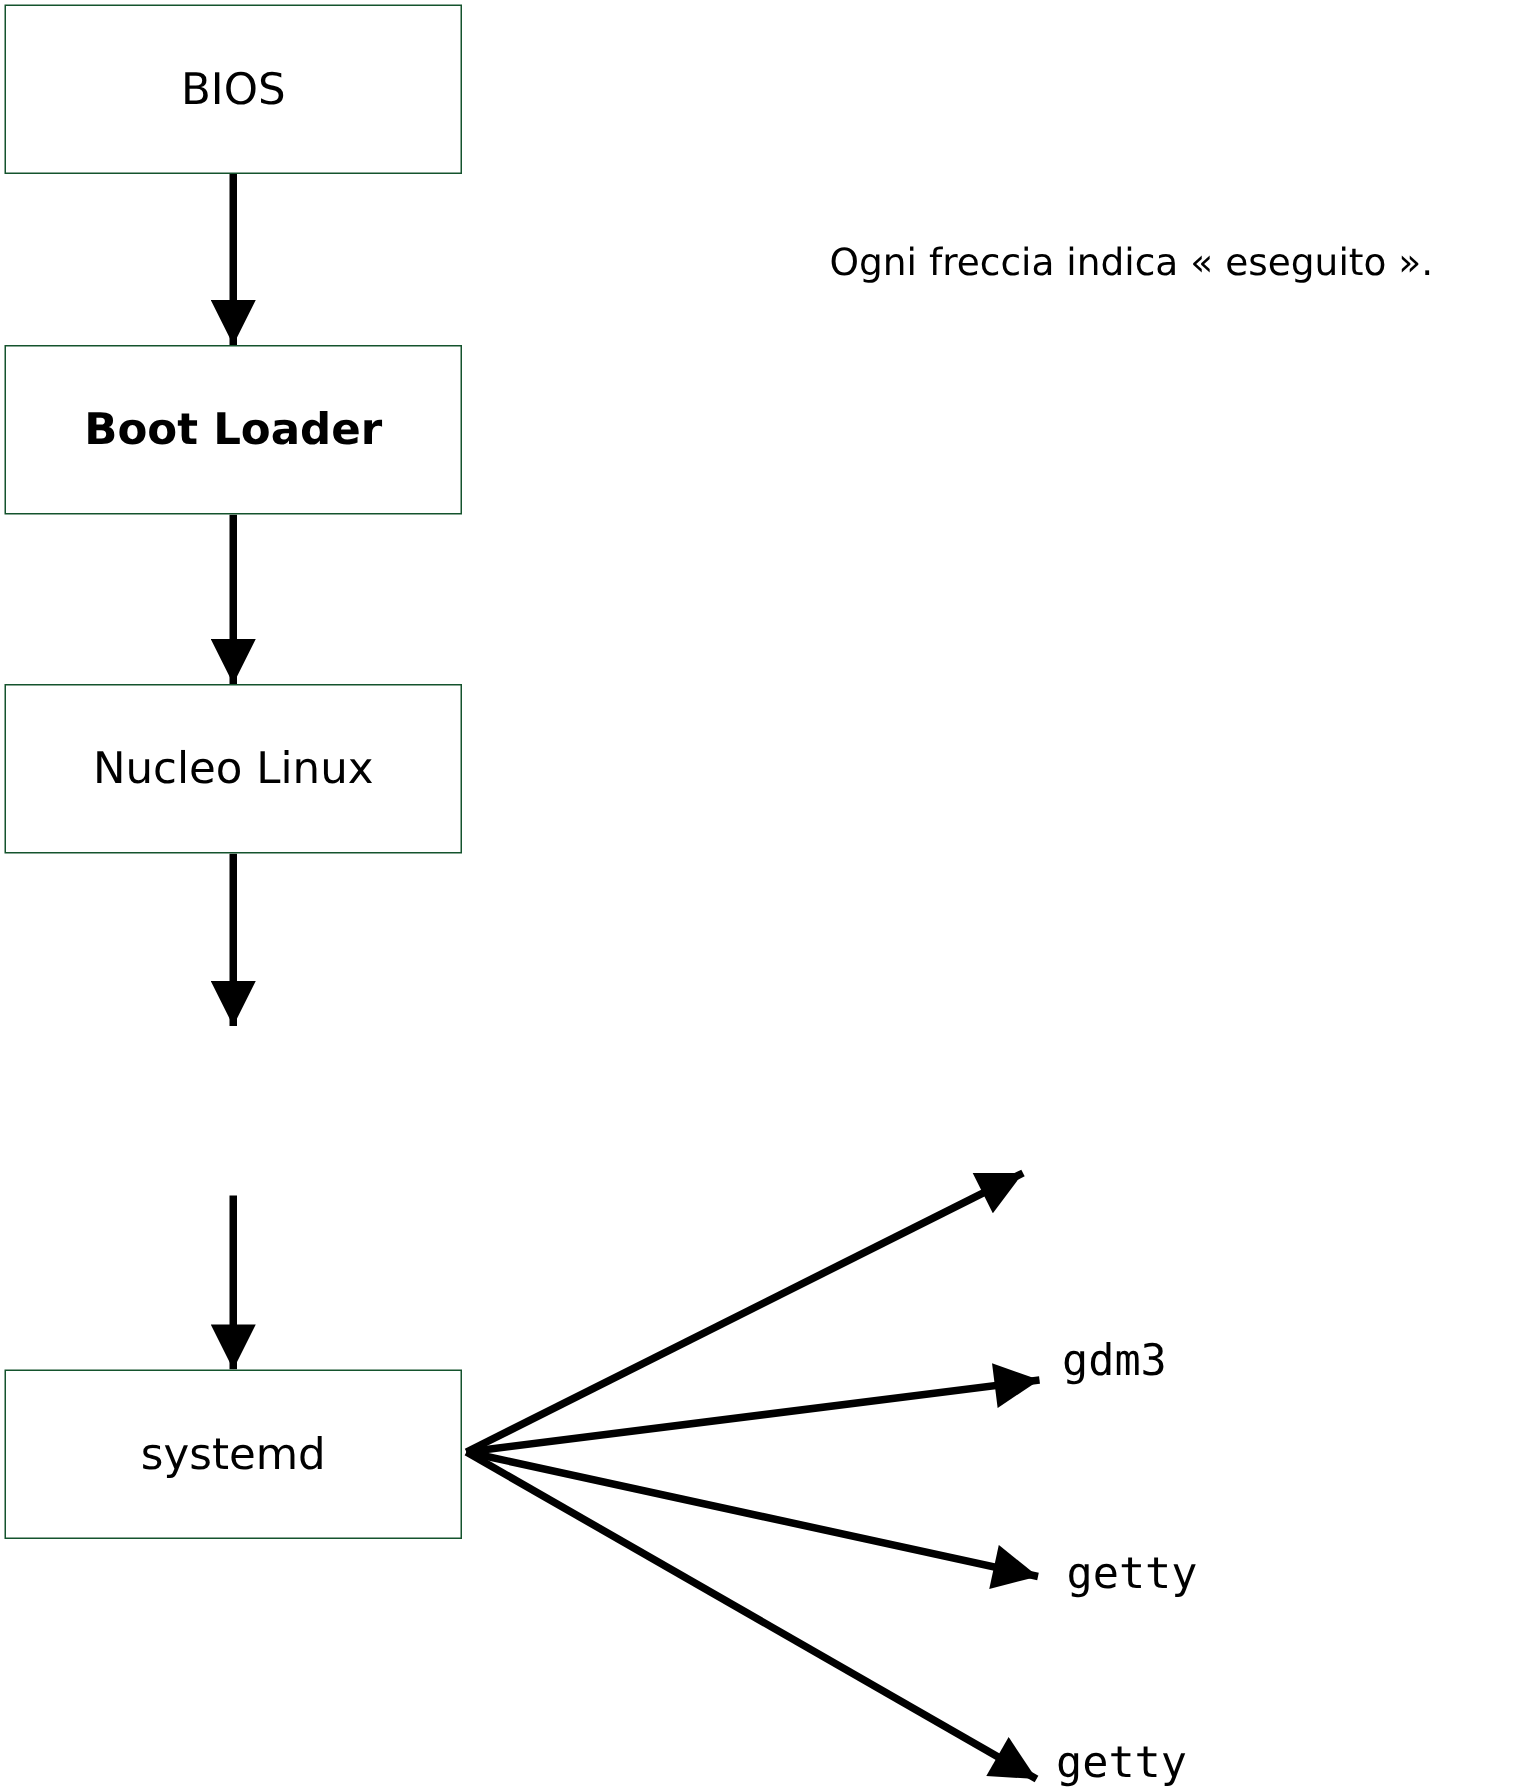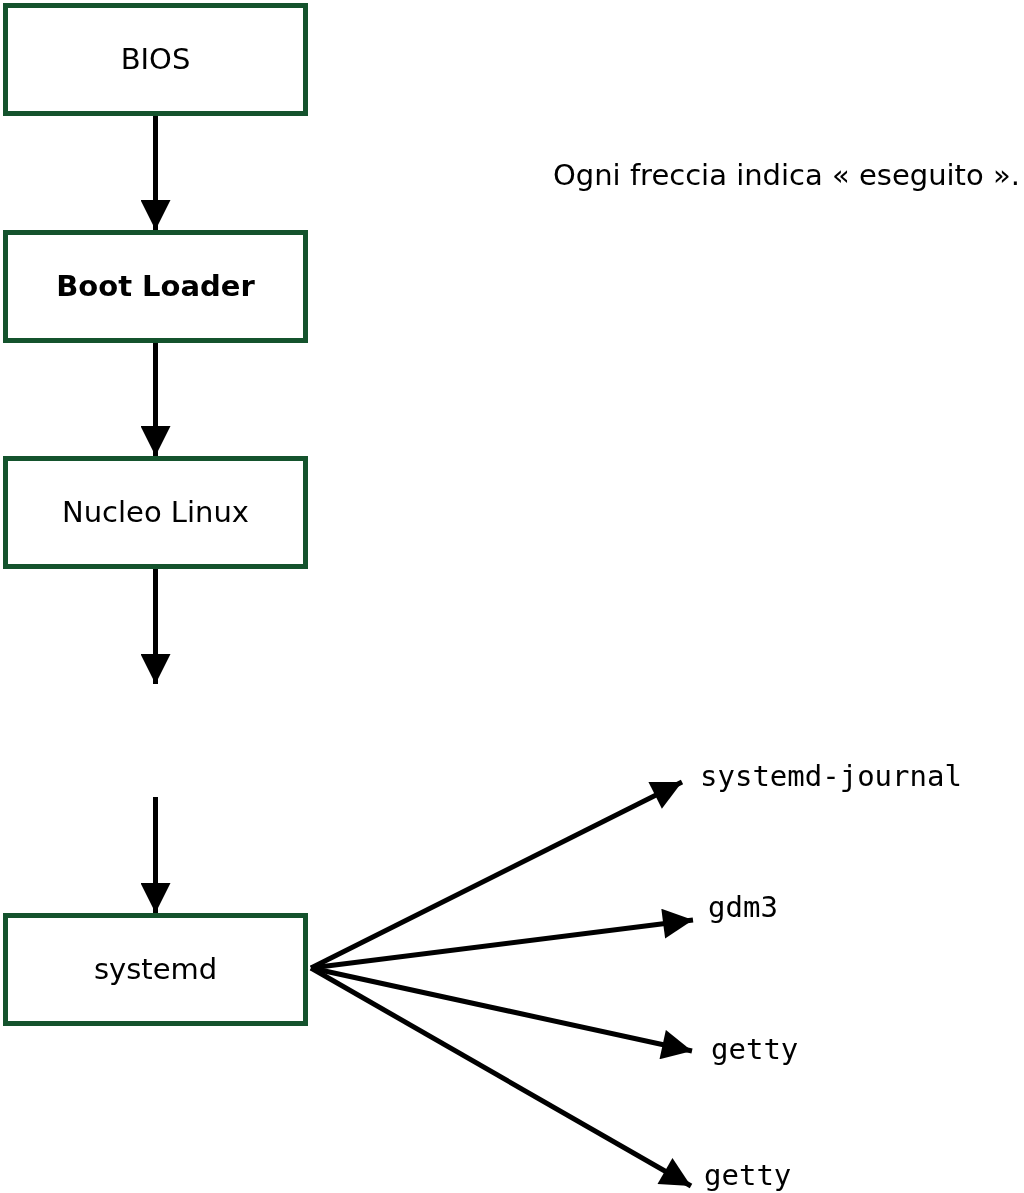--- a/index.html
+++ b/index.html
@@ -22,21 +22,21 @@
     top: 0;
     width: 1024px;
     height: 1193px;
   }
   .flow-box {
     position: absolute;
     left: 3px;
     width: 305px;
     height: 113px;
     box-sizing: border-box;
-    border: 5px solid #14532d;
+    border: 1px solid #14532d;
     background: #ffffff;
     display: flex;
     align-items: center;
     justify-content: center;
   }
   .flow-box .box-label {
     font-size: 29px;
     line-height: 1;
     white-space: nowrap;
   }
@@ -44,21 +44,21 @@
   .box-boot-loader { top: 230px; font-weight: bold; }
   .box-nucleo      { top: 456px; }
   .box-initramfs   { top: 684px; }
   .box-systemd     { top: 913px; text-align: right; }
 
   .caption {
     position: absolute;
     left: 553px;
     top: 175px;
     transform: translateY(-50%);
-    font-size: 29px;
+    font-size: 25px;
     line-height: 1;
     white-space: nowrap;
   }
   .service-label {
     position: absolute;
     transform: translateY(-50%);
     font-family: "DejaVu Sans Mono", "Liberation Mono", monospace;
     font-size: 29px;
     line-height: 1;
     white-space: nowrap;
@@ -109,18 +109,17 @@
     <span class="box-label">Nucleo Linux</span>
   </div>
 
 
   <div class="flow-box box-systemd">
     <span class="box-label">systemd</span>
   </div>
 
   <div class="caption">Ogni freccia indica « eseguito ».</div>
 
-  <div class="service-label svc-journal">systemd-journal</div>
   <div class="service-label svc-gdm3">gdm3</div>
   <div class="service-label svc-getty">getty</div>
   <div class="service-label svc-sshd">getty</div>
 
 </div>
 
 </body></html>

